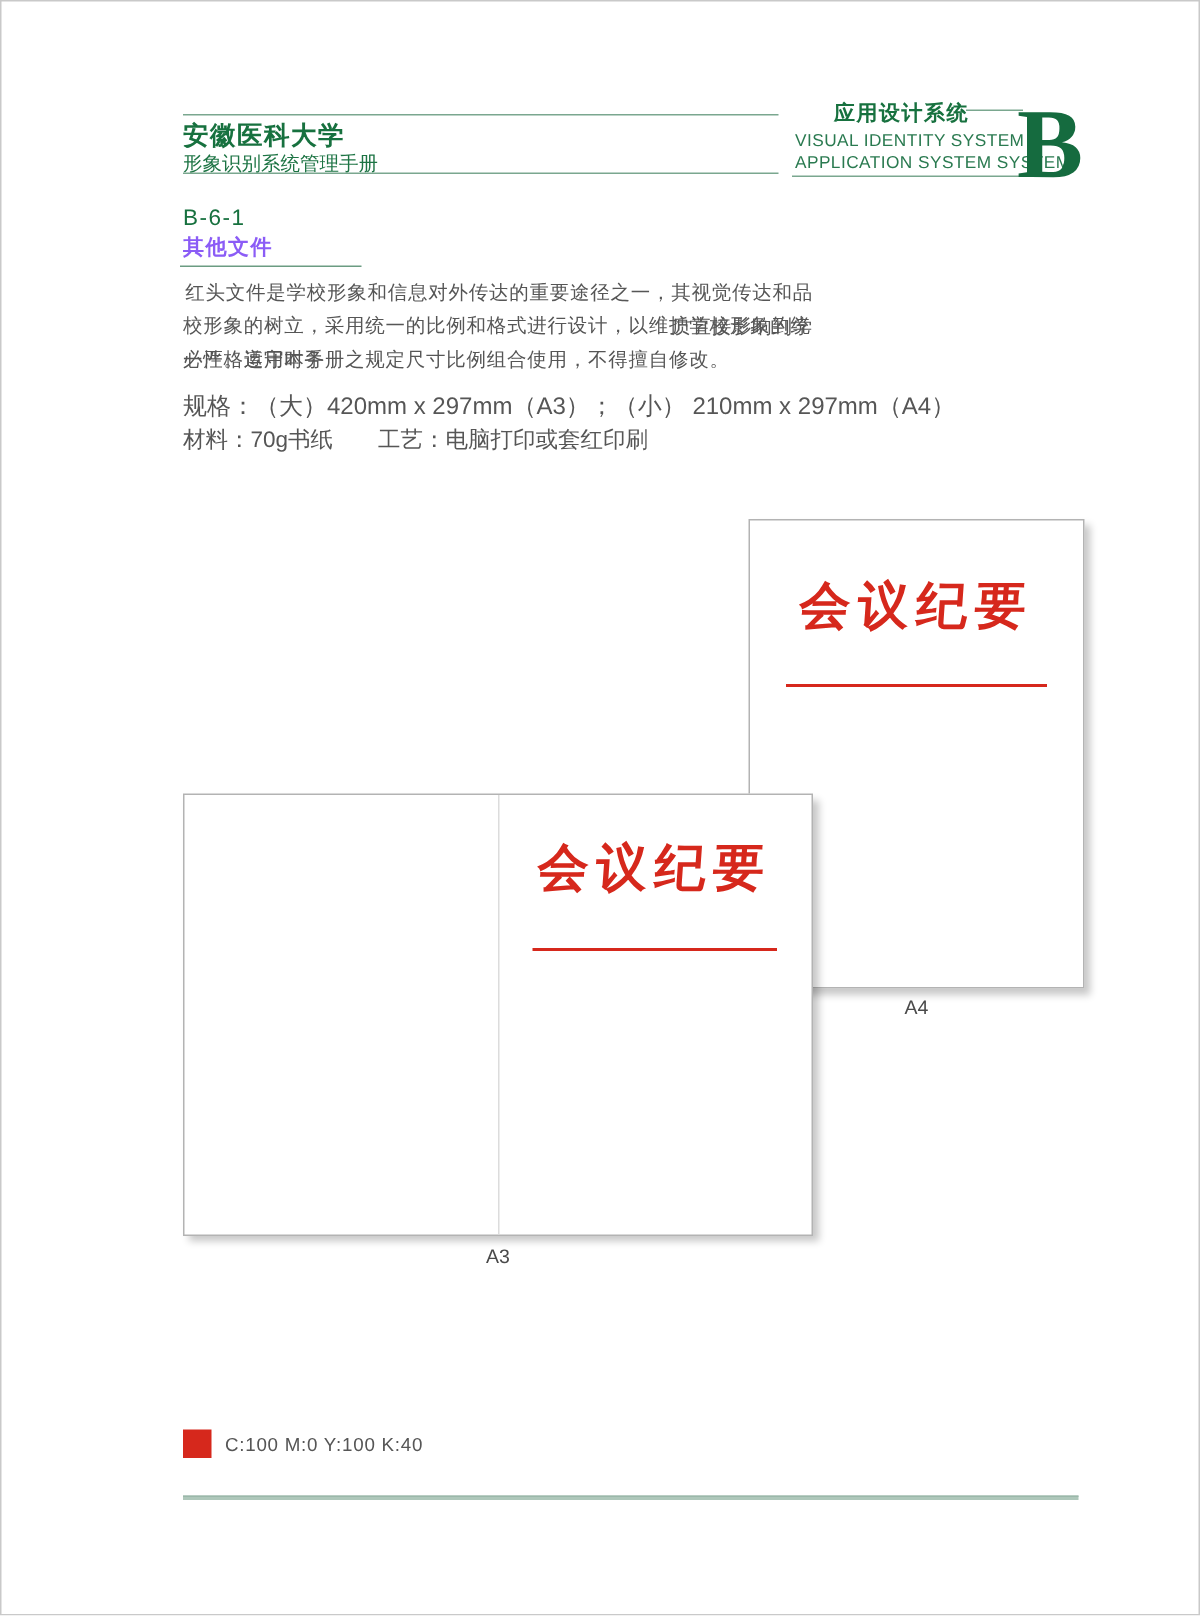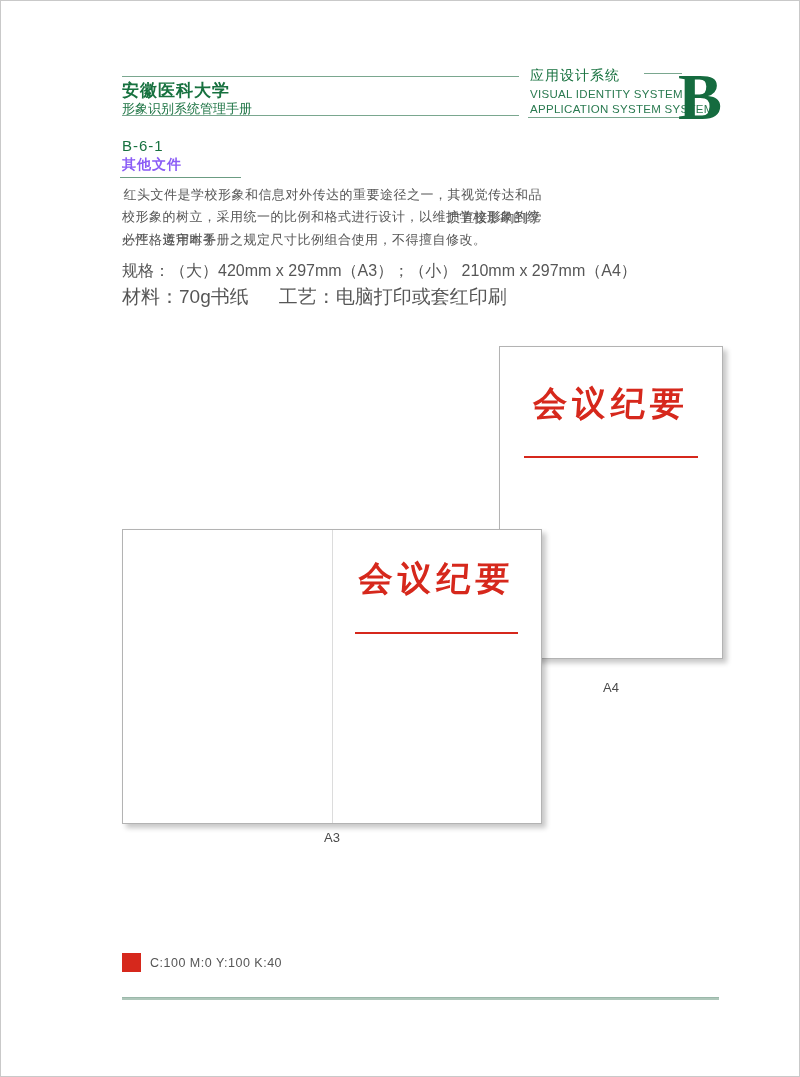--- a/index.html
+++ b/index.html
@@ -8,38 +8,38 @@
     outline:1px solid #c9c9c9;outline-offset:-1px;overflow:hidden;
     font-family:"Liberation Sans","DejaVu Sans",sans-serif;
   }
   .abs{position:absolute;}
   
   .rule-green{background:#7aa78f;height:1px;}
   .org-name{left:122px;top:79px;font-size:17px;font-weight:bold;color:#17713f;letter-spacing:1px;}
   .manual-name{left:122px;top:100px;font-size:13px;color:#1d7444;}
   .hdr-top-line{left:122px;top:76px;width:397px;}
   .hdr-bot-line{left:122px;top:115px;width:397px;}
-  .sys-cn{left:530px;top:67px;font-size:14px;font-weight:normal;color:#17713f;letter-spacing:1px;text-align:right;}
+  .sys-cn{left:556px;top:67px;font-size:14px;font-weight:bold;color:#17713f;letter-spacing:1px;text-align:right;}
   .sys-cn-line{left:644px;top:73px;width:38px;}
   .sys-en1{left:530px;top:88px;font-size:11.5px;color:#2a7a50;letter-spacing:.3px;}
   .sys-en2{left:530px;top:103px;font-size:11.5px;color:#2a7a50;letter-spacing:.3px;}
   .sys-en-line{left:528px;top:117px;width:152px;}
   .big-letter{
     left:678px;top:66px;font-size:66px;line-height:62px;font-weight:bold;
     font-family:"Liberation Serif","DejaVu Serif",serif;color:#156b3f;
   }
   
   .sec-code{left:122px;top:137px;font-size:15px;font-weight:normal;color:#17713f;letter-spacing:1px;}
   .sec-title{left:122px;top:156px;font-size:14px;font-weight:bold;color:#8b5cf6;letter-spacing:1px;}
   .sec-underline{left:120px;top:177px;width:121px;background:#6b9c82;height:1px;}
   
   .body-line{left:122px;width:420px;font-size:13px;color:#565656;line-height:22.5px;letter-spacing:.5px;}
   .bl0{top:184px;text-align:right;} .bl1{top:206px;} .bl2{top:229px;}
   .spec-line{left:122px;top:261px;font-size:16px;color:#565656;}
-  .material-line{left:122px;top:284px;font-size:19px;color:#565656;}
+  .material-line{left:122px;top:284px;font-size:15px;color:#565656;}
   .material-gap{display:inline-block;width:30px;}
   
   .doc{
     background:#ffffff;border:1px solid #b3b3b3;
     box-shadow:4px 4px 5px rgba(0,0,0,0.22);
   }
   .doc-a4{left:499px;top:346px;width:222px;height:311px;z-index:1;}
   .doc-a3{left:122px;top:529px;width:418px;height:293px;z-index:2;}
   .doc-title{
     position:absolute;width:100%;text-align:center;color:#d6281c;
@@ -47,21 +47,21 @@
     font-size:34px;letter-spacing:5px;transform:skewX(-4deg);
   }
   .a4-title{top:34px;left:0;}
   .red-rule{position:absolute;background:#d6281c;height:2px;}
   .a4-rule{left:24px;width:174px;top:109px;}
   .fold-line{position:absolute;left:209px;top:0;width:1px;height:100%;background:#dcdcdc;}
   .a3-right{position:absolute;left:209px;top:0;width:209px;height:100%;}
   .a3-title{top:26px;left:0;}
   .a3-rule{left:23px;width:163px;top:102px;}
   .doc-label{font-size:13px;color:#4a4a4a;text-align:center;}
-  .label-a4{left:499px;top:680px;width:224px;}
+  .label-a4{left:499px;top:664px;width:224px;}
   .label-a3{left:122px;top:830px;width:420px;}
   
   .swatch{left:122px;top:953px;width:19px;height:19px;background:#d6281c;}
   .cmyk{left:150px;top:956px;font-size:12.5px;color:#565656;letter-spacing:.5px;}
   
   .footer-rule{left:122px;top:997px;width:597px;height:2px;background:#aec7ba;border-top:1px solid #9bb8aa;}
 </style>
 </head>
 <body>
 

